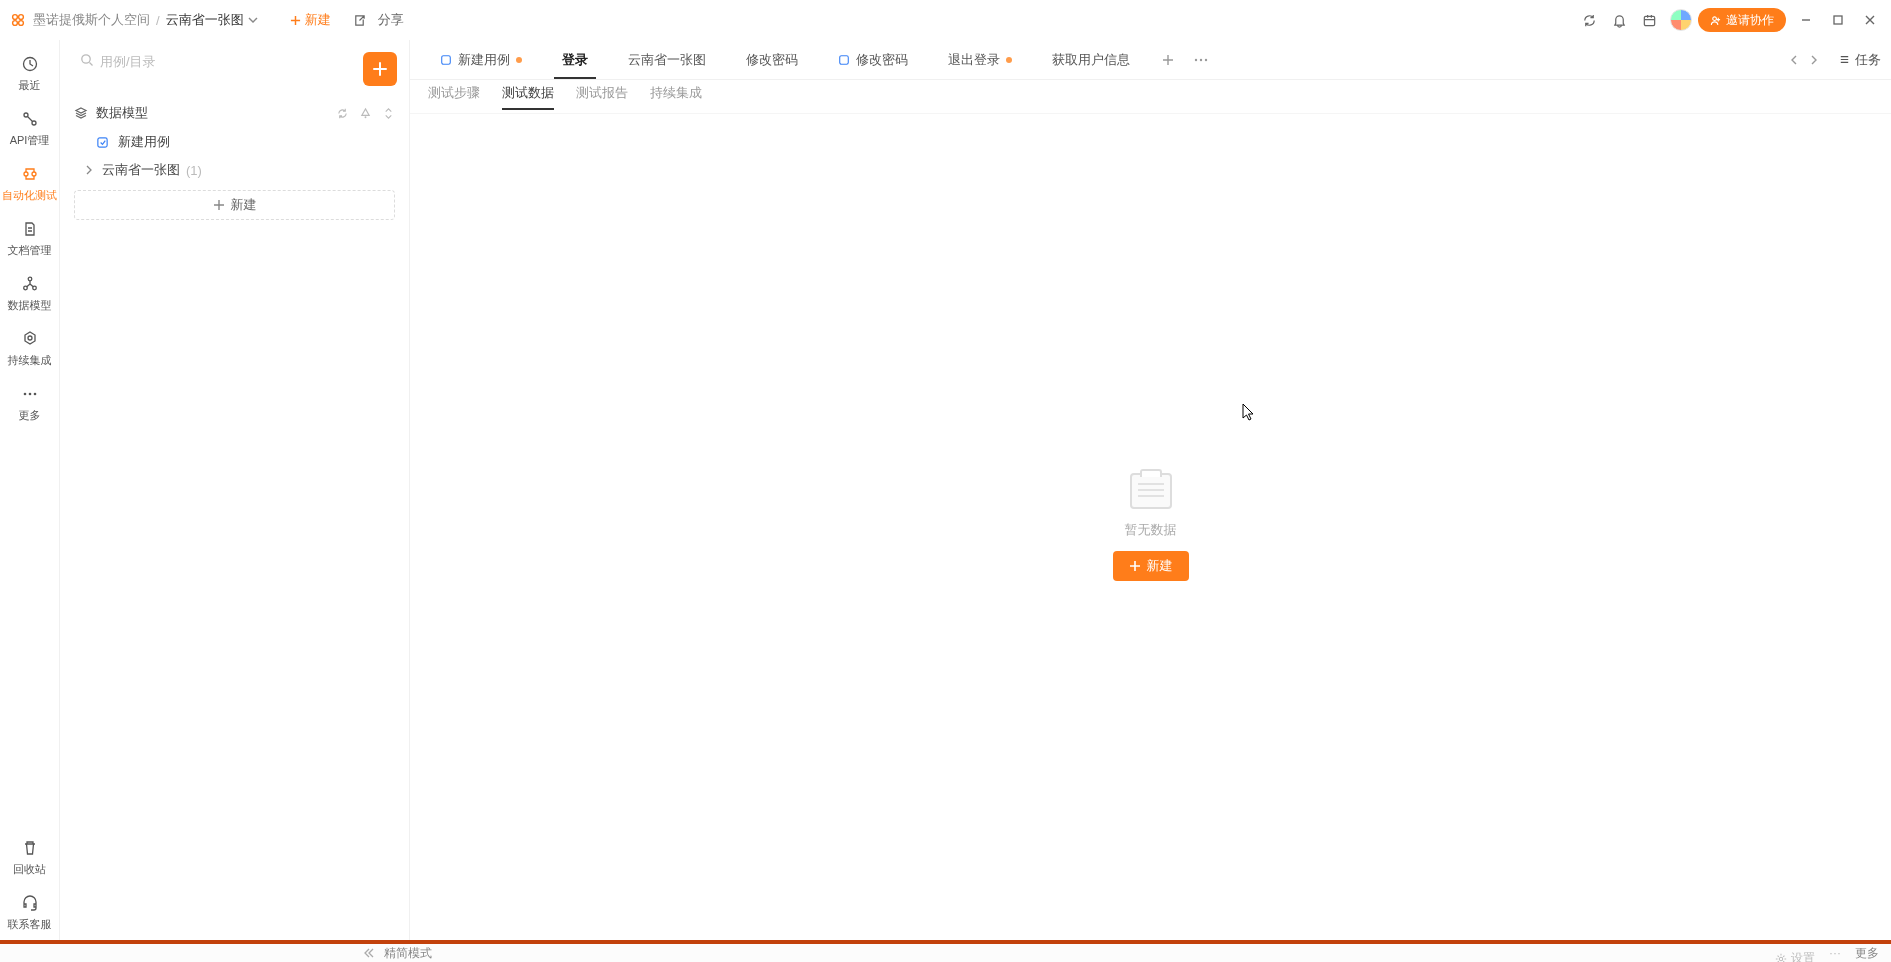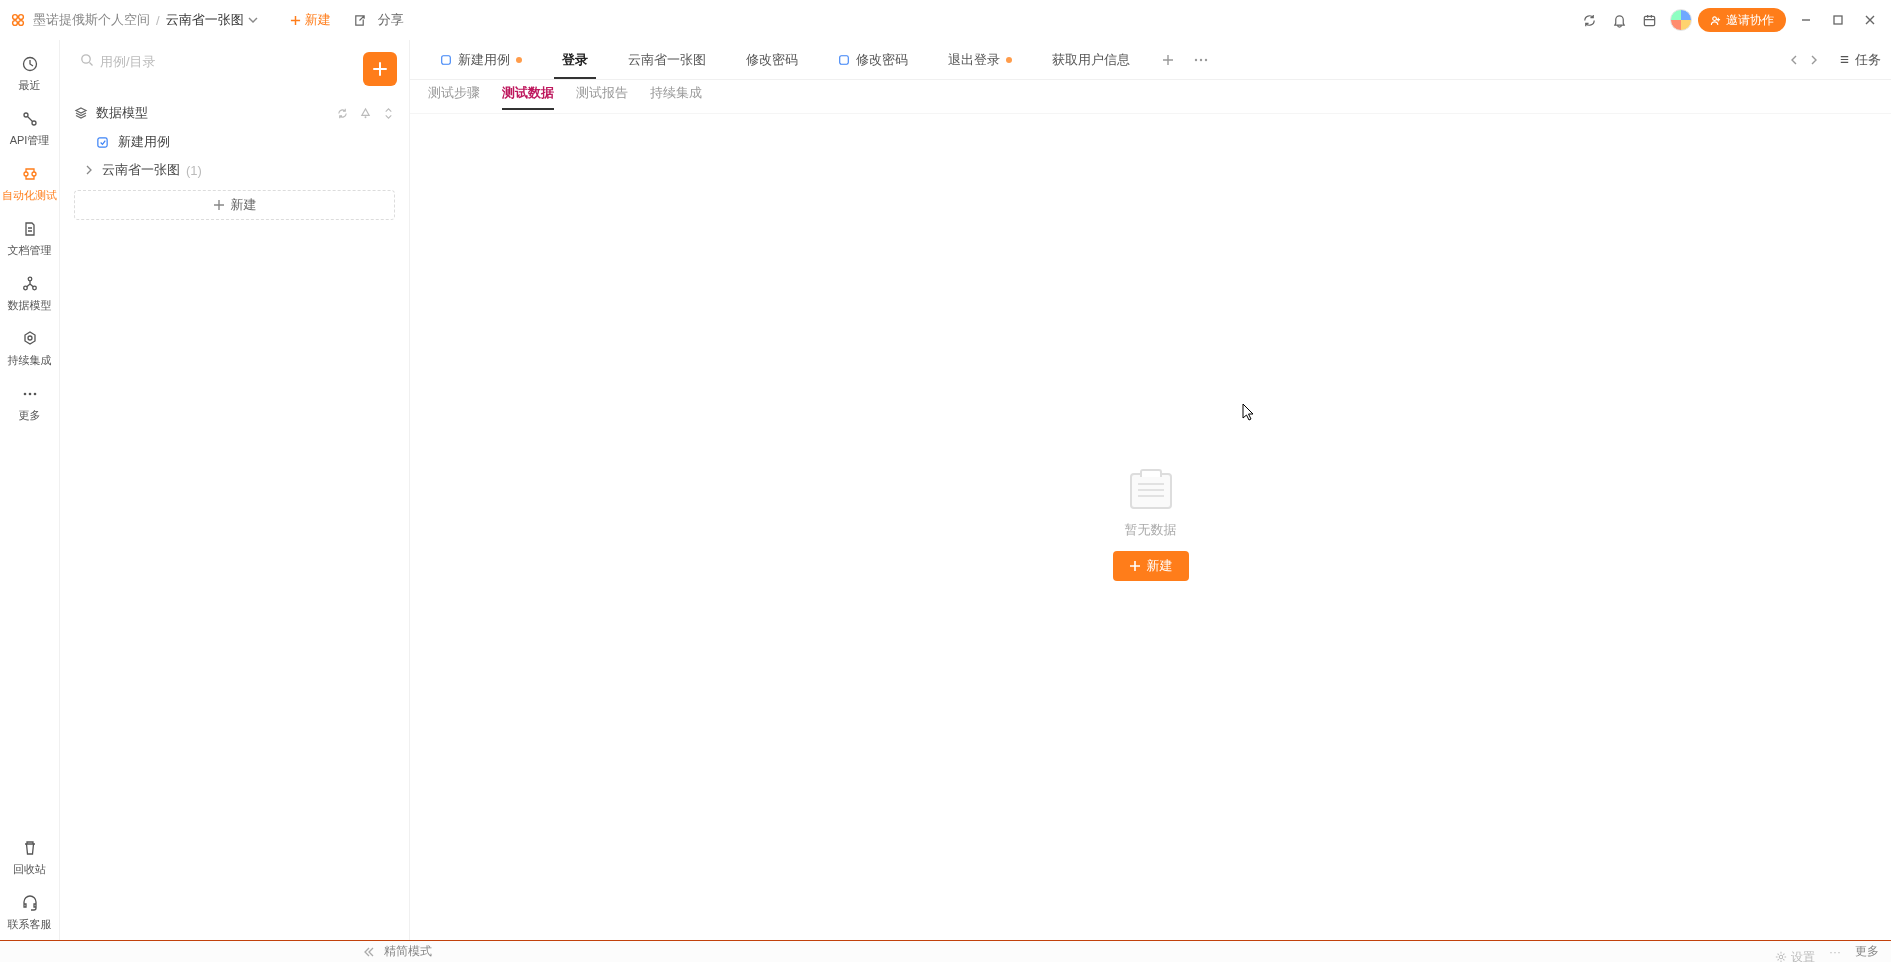--- a/index.html
+++ b/index.html
@@ -91,21 +91,21 @@
 .tabs .texp { margin-left:4px; color:#999; cursor:pointer; padding:0 8px;}
 .tabs .tflex { flex:1;}
 .tabs .tnav { color:#999; padding:0 6px; cursor:pointer;}
 .tabs .tasks { display:inline-flex; align-items:center; gap:4px; color:#555; cursor:pointer;}
 
 .subtabs {
   height:34px; display:flex; align-items:center; padding:0 18px; gap:22px; font-size:13px; color:#999;
   border-bottom:1px solid #f5f5f5;
 }
 .subtab { padding-bottom:8px; cursor:pointer; }
-.subtab.active { color:#be185d; font-weight:700; position:relative;}
+.subtab.active { color:#404040; font-weight:400; position:relative;}
 .subtab.active::after{content:"";position:absolute; left:0; right:0; bottom:0; height:2px; background:#333;}
 
 .empty {
   flex:1; display:flex; flex-direction:column; align-items:center; justify-content:center; gap:12px;
   color:#aaa; font-size:13px;
 }
 .empty .eicon {
   width:42px; height:36px; border:2px solid #ddd; border-radius:4px; position:relative; background:#fafafa;
 }
 .empty .eicon::before{
@@ -120,21 +120,21 @@
   display:inline-flex; align-items:center; gap:6px; cursor:pointer;
 }
 
 
 .cursor { position:absolute; left:832px; top:363px; pointer-events:none; }
 
 
 .footer{
   position:absolute; left:0; right:0; bottom:0; height:22px; background:#fcfcfc;
   display:flex; align-items:center; font-size:12px; color:#999; padding:0 12px;
-  border-top:1px solid #c2410c;
+  border-top:4px solid #c2410c;
 } 
 .footer .fcollapse{ margin-left:350px; color:#aaa; cursor:pointer;}
 .footer .fmode{ margin-left:10px; color:#888; cursor:pointer;}
 .footer .fflex{ flex:1;}
 .footer .fset{ color:#bbb; margin-right:14px; cursor:pointer; display:inline-flex; align-items:center; gap:4px;margin-top:11px;}
 .footer .fmore{ color:#888; cursor:pointer;}
 
 svg { display:block; }
 </style>
 </head>

